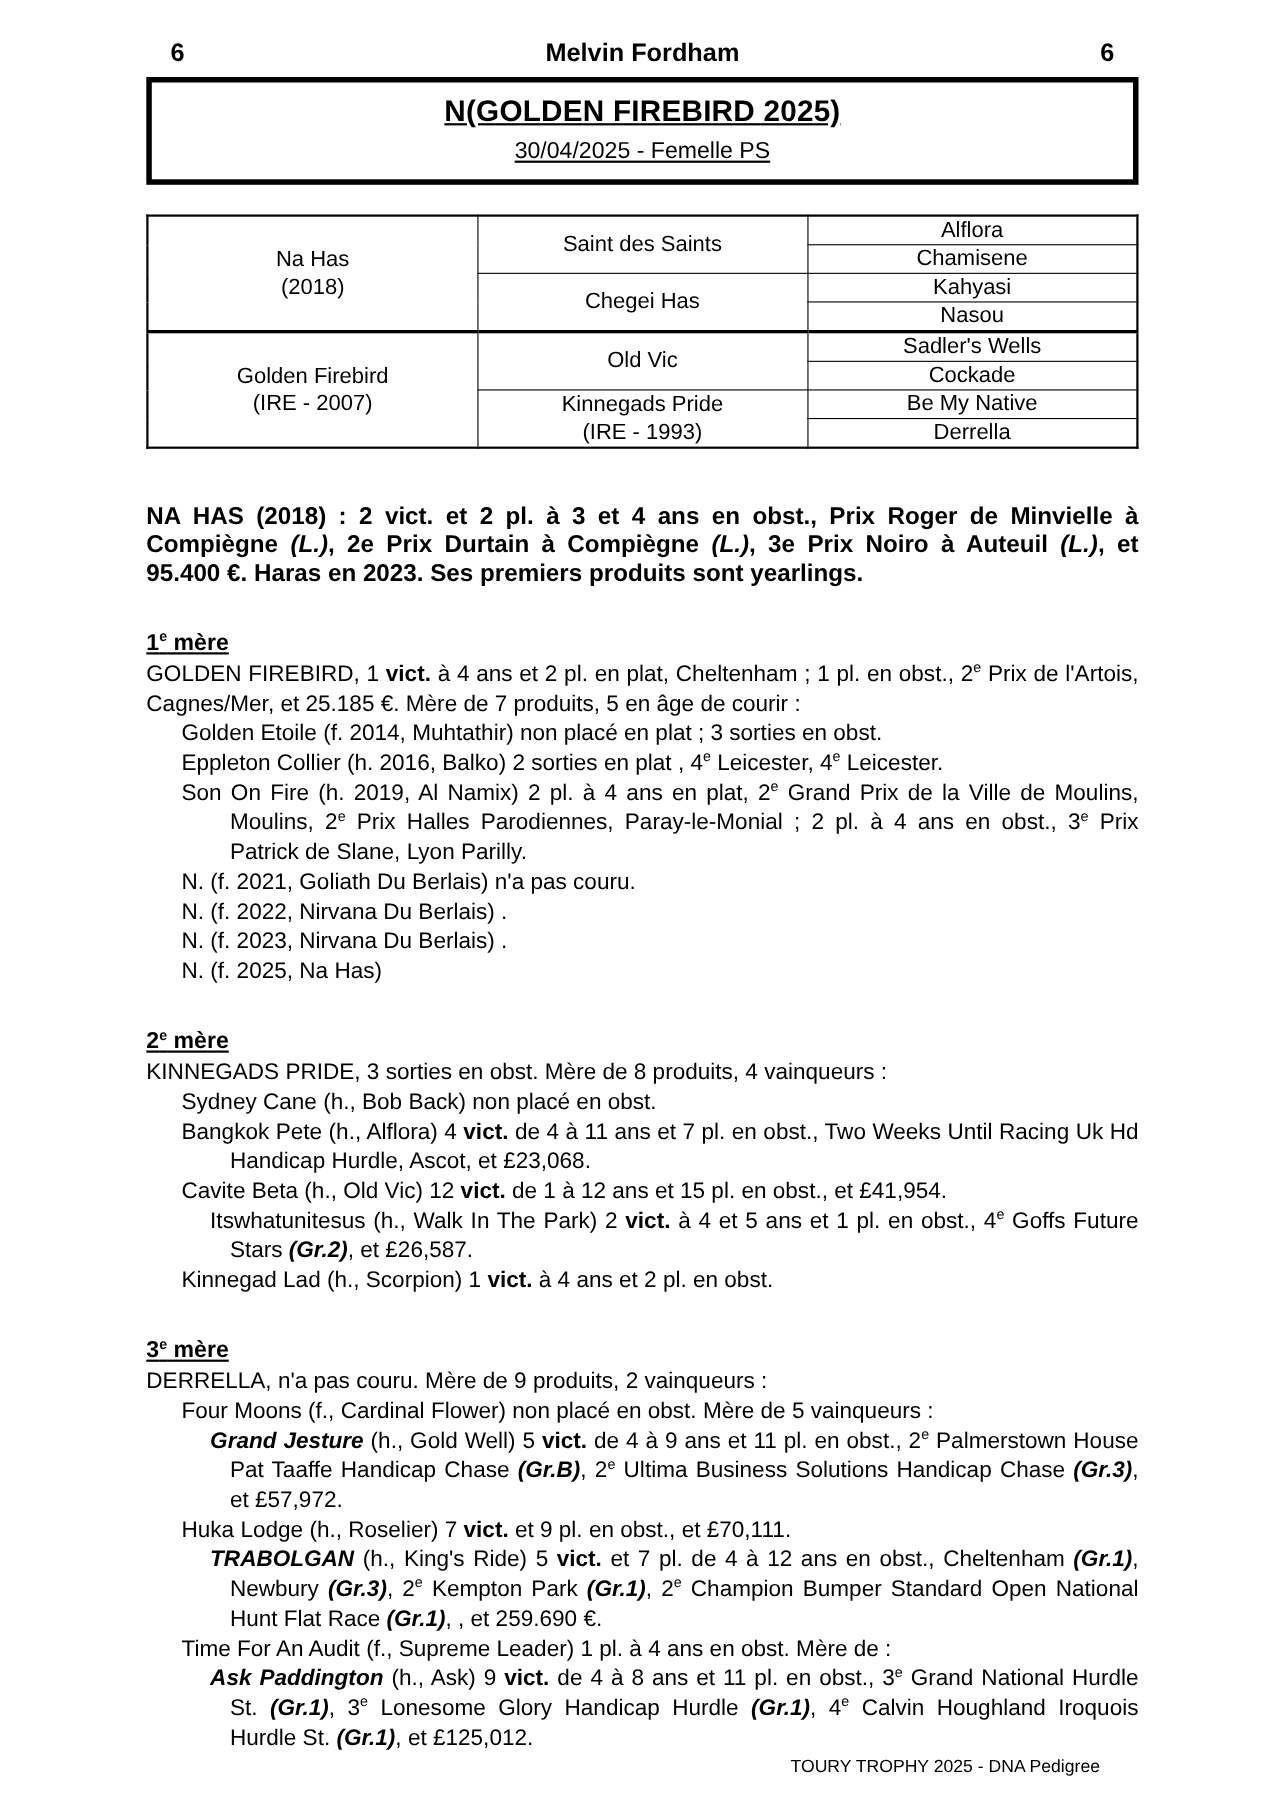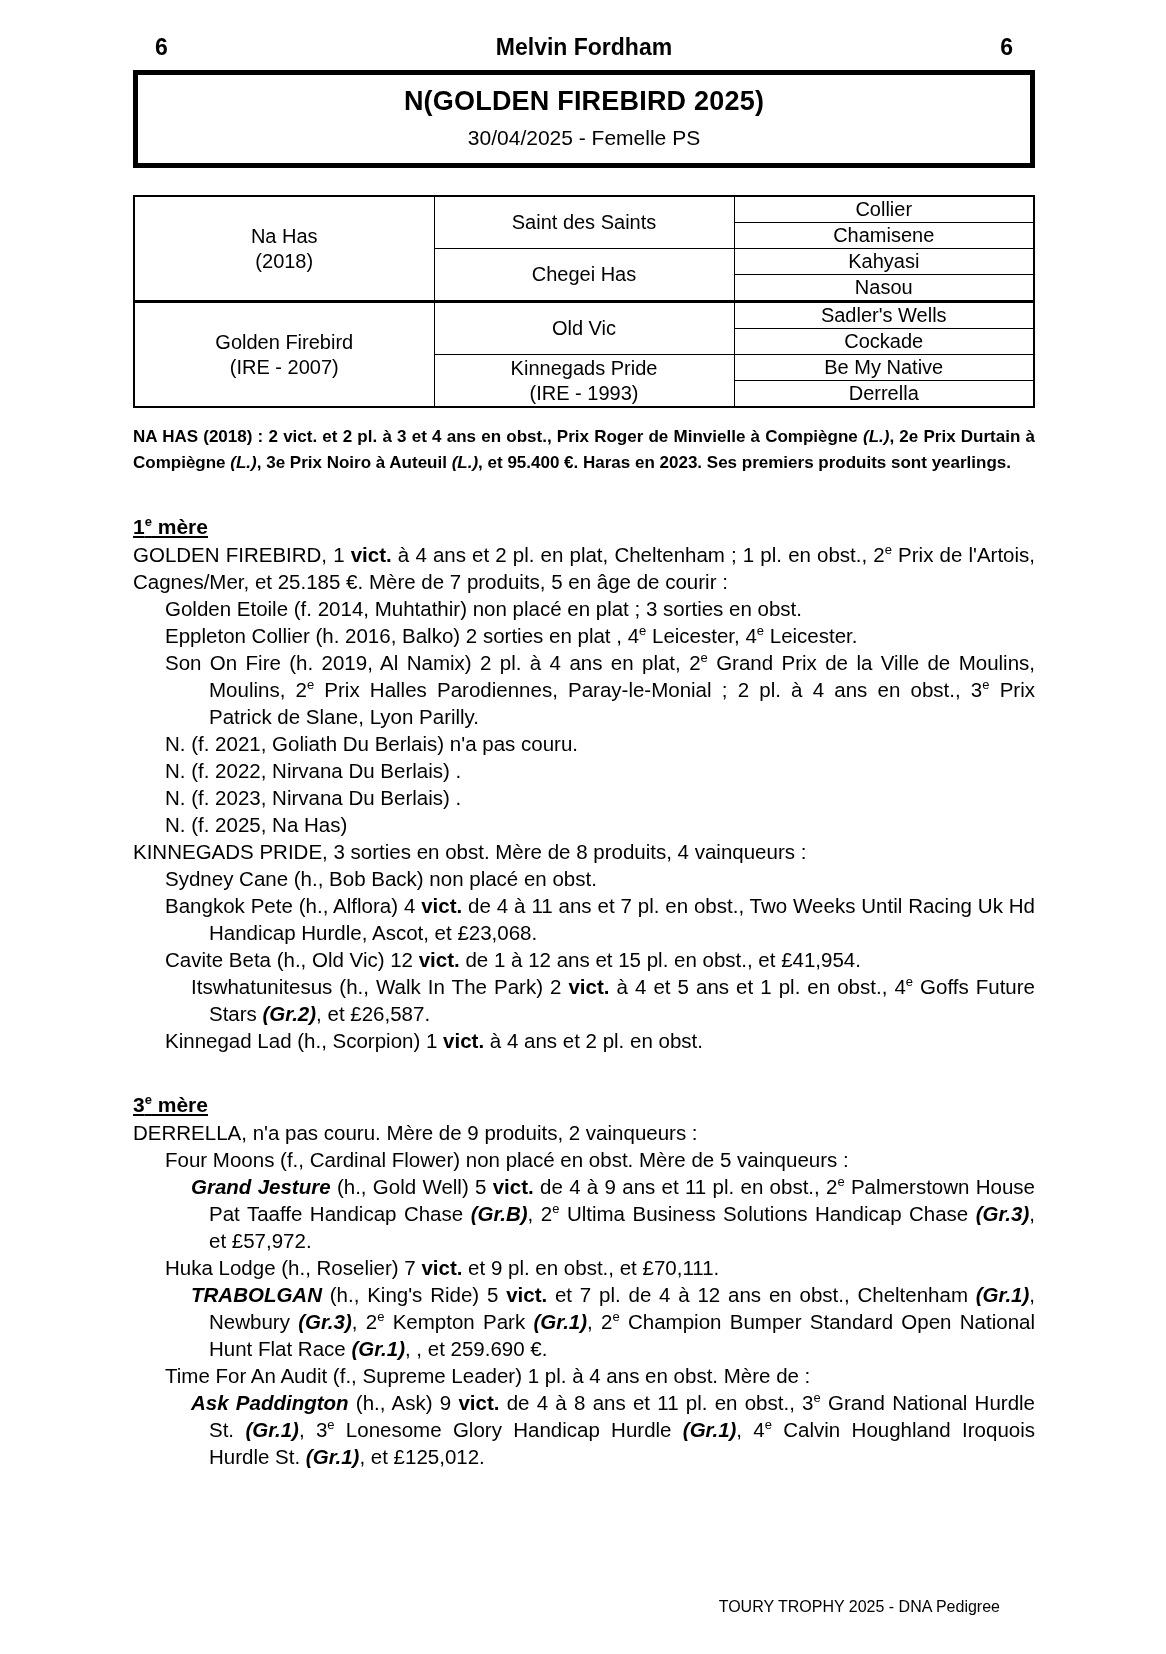--- a/index.html
+++ b/index.html
@@ -7,36 +7,36 @@
   .page {
     width: 1166px; height: 1654px; position: relative; overflow: hidden;
     background: #fff; color: #000;
     font-family: "Liberation Sans", sans-serif;
     padding: 34px 131px 0 133px;
   }
   
   .topbar { display: flex; align-items: baseline; font-weight: bold; font-size: 23px; padding: 0 22px; }
   .topbar .center { flex: 1; text-align: center; }
   
-  .title-box { border: 5px solid #000; margin-top: 9px; text-align: center; padding: 11px 4px 13px; }
+  .title-box { border: 5px solid #000; margin-top: 9px; text-align: center; padding: 11px 4px 13px; text-decoration: underline; }
   .title { font-size: 27px; font-weight: bold; letter-spacing: .2px; }
   .subtitle { font-size: 21px; margin-top: 9px; }
   
   table.pedigree {
     width: 100%; border-collapse: collapse; table-layout: fixed;
     margin-top: 27px; font-size: 20px; border: 2px solid #000;
   }
   table.pedigree td {
     border: 1px solid #000; text-align: center; vertical-align: middle;
     padding: 0 2px; line-height: 25px; height: 26px;
   }
   table.pedigree tr.dam-start td { border-top: 3px solid #000; }
   
   .sire-note {
-    margin: 16px 0 0; font-weight: bold; font-size: 17px; line-height: 26px;
+    margin: 48px 0 0; font-weight: bold; font-size: 22px; line-height: 26px;
     text-align: justify;
   }
   
   .sec-heading { margin-top: 36px; font-size: 21px; font-weight: bold; line-height: 29px; }
   .sec-heading .u { text-decoration: underline; }
   .line { margin: 0; font-size: 20.5px; line-height: 27px; text-align: justify; }
   .line.ind-1 { padding-left: 76px; text-indent: -44px; }
   .line.ind-2 { padding-left: 76px; text-indent: -18px; }
   .rs-b  { font-weight: bold; }
   .rs-bi { font-weight: bold; font-style: italic; }
@@ -64,21 +64,21 @@
     <tbody id="pedigree-body">
         <tr>
           <td rowspan="4">
             <div>Na Has</div>
             <div>(2018)</div>
           </td>
           <td rowspan="2">
             <div>Saint des Saints</div>
           </td>
           <td>
-            <div>Collier</div>
+            <div>Alflora</div>
           </td>
         </tr>
         <tr>
           <td>
             <div>Chamisene</div>
           </td>
         </tr>
         <tr>
           <td rowspan="2">
             <div>Chegei Has</div>
@@ -131,20 +131,21 @@
   <div id="sections">
       <div class="sec-heading"><span class="u">1<sup>e</sup> mère</span></div>
       <p class="line ind-0"><span>GOLDEN FIREBIRD, 1 </span><span class="rs-b">vict.</span><span> à 4 ans et 2 pl. en plat, Cheltenham ; 1 pl. en obst., 2</span><sup>e</sup><span> Prix de l'Artois, Cagnes/Mer, et 25.185 €. Mère de 7 produits, 5 en âge de courir :</span></p>
       <p class="line ind-1"><span>Golden Etoile (f. 2014, Muhtathir) non placé en plat ; 3 sorties en obst.</span></p>
       <p class="line ind-1"><span>Eppleton Collier (h. 2016, Balko) 2 sorties en plat , 4</span><sup>e</sup><span> Leicester, 4</span><sup>e</sup><span> Leicester.</span></p>
       <p class="line ind-1"><span>Son On Fire (h. 2019, Al Namix) 2 pl. à 4 ans en plat, 2</span><sup>e</sup><span> Grand Prix de la Ville de Moulins, Moulins, 2</span><sup>e</sup><span> Prix Halles Parodiennes, Paray-le-Monial ; 2 pl. à 4 ans en obst., 3</span><sup>e</sup><span> Prix Patrick de Slane, Lyon Parilly.</span></p>
       <p class="line ind-1"><span>N. (f. 2021, Goliath Du Berlais) n'a pas couru.</span></p>
       <p class="line ind-1"><span>N. (f. 2022, Nirvana Du Berlais) .</span></p>
       <p class="line ind-1"><span>N. (f. 2023, Nirvana Du Berlais) .</span></p>
       <p class="line ind-1"><span>N. (f. 2025, Na Has)</span></p>
+      <div class="sec-heading"><span class="u">2<sup>e</sup> mère</span></div>
       <p class="line ind-0"><span>KINNEGADS PRIDE, 3 sorties en obst. Mère de 8 produits, 4 vainqueurs :</span></p>
       <p class="line ind-1"><span>Sydney Cane (h., Bob Back) non placé en obst.</span></p>
       <p class="line ind-1"><span>Bangkok Pete (h., Alflora) 4 </span><span class="rs-b">vict.</span><span> de 4 à 11 ans et 7 pl. en obst., Two Weeks Until Racing Uk Hd Handicap Hurdle, Ascot, et £23,068.</span></p>
       <p class="line ind-1"><span>Cavite Beta (h., Old Vic) 12 </span><span class="rs-b">vict.</span><span> de 1 à 12 ans et 15 pl. en obst., et £41,954.</span></p>
       <p class="line ind-2"><span>Itswhatunitesus (h., Walk In The Park) 2 </span><span class="rs-b">vict.</span><span> à 4 et 5 ans et 1 pl. en obst., 4</span><sup>e</sup><span> Goffs Future Stars </span><span class="rs-bi">(Gr.2)</span><span>, et £26,587.</span></p>
       <p class="line ind-1"><span>Kinnegad Lad (h., Scorpion) 1 </span><span class="rs-b">vict.</span><span> à 4 ans et 2 pl. en obst.</span></p>
       <div class="sec-heading"><span class="u">3<sup>e</sup> mère</span></div>
       <p class="line ind-0"><span>DERRELLA, n'a pas couru. Mère de 9 produits, 2 vainqueurs :</span></p>
       <p class="line ind-1"><span>Four Moons (f., Cardinal Flower) non placé en obst. Mère de 5 vainqueurs :</span></p>
       <p class="line ind-2"><span class="rs-bi">Grand Jesture</span><span> (h., Gold Well) 5 </span><span class="rs-b">vict.</span><span> de 4 à 9 ans et 11 pl. en obst., 2</span><sup>e</sup><span> Palmerstown House Pat Taaffe Handicap Chase </span><span class="rs-bi">(Gr.B)</span><span>, 2</span><sup>e</sup><span> Ultima Business Solutions Handicap Chase </span><span class="rs-bi">(Gr.3)</span><span>, et £57,972.</span></p>

